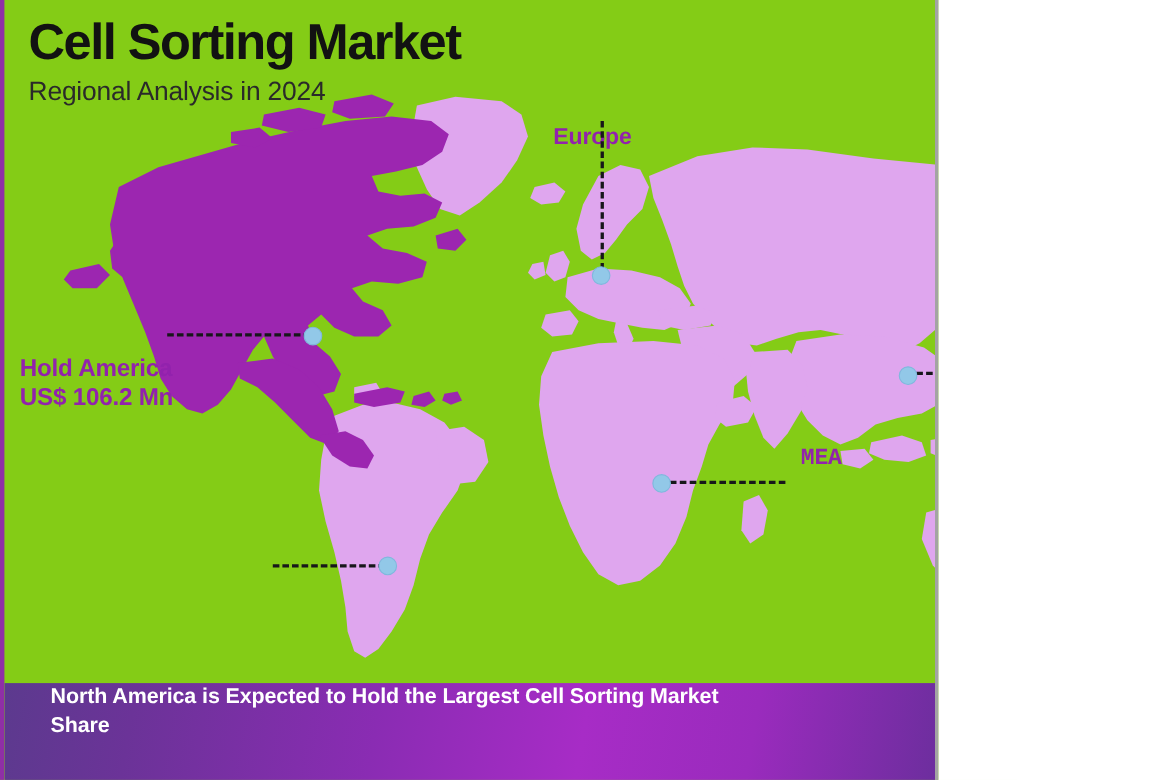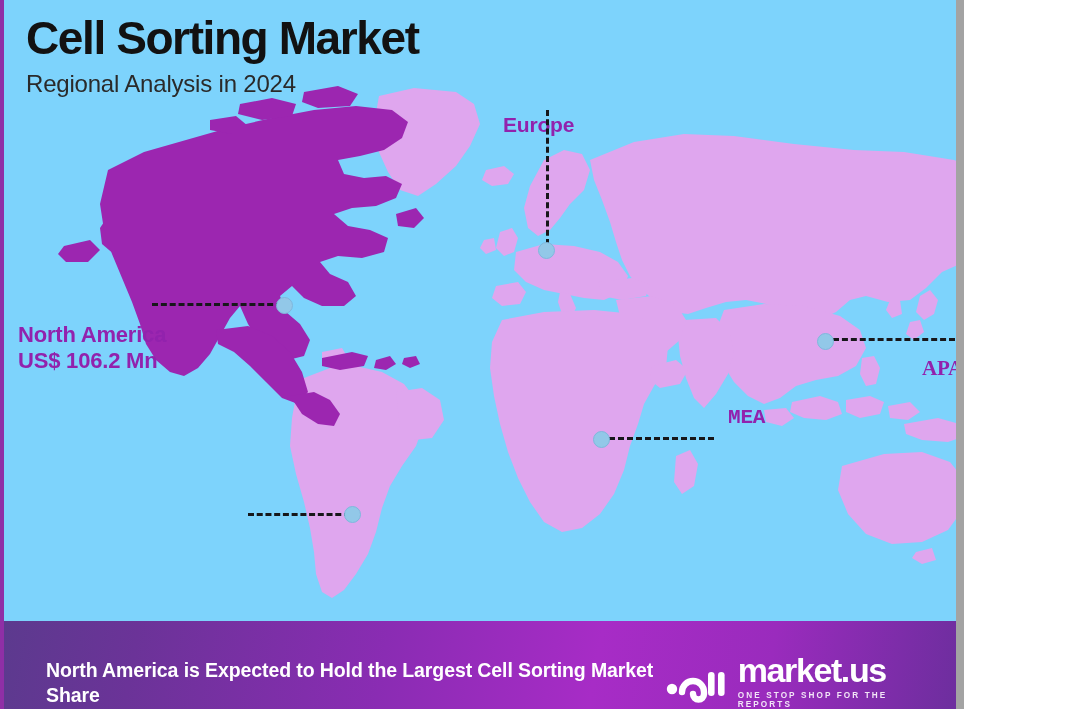--- a/index.html
+++ b/index.html
@@ -6,26 +6,26 @@
 
   html, body {
     width: 1067px;
     height: 709px;
     background: #ffffff;
     font-family: "Liberation Sans", sans-serif;
   }
 
   #infographic {
     position: relative;
-    width: 964px;
+    width: 853px;
     height: 709px;
-    background: #7dd3fc;
+    background: #84cc16;
     overflow: hidden;
     border-left: 4px solid #8f2fa6;
-    border-right: 8px solid #a3a3a3;
+    border-right: 3px solid #a3a3a3;
   }
 
   
   #header {
     position: absolute;
     top: 0; left: 0;
     width: 100%;
     padding: 14px 0 0 22px;
     z-index: 30;
   }
@@ -114,21 +114,21 @@
     width: 100%;
     height: 88px;
     background: linear-gradient(100deg,
                 #5c3a8e 0%,
                 #6b3398 14%,
                 #8a2cb3 40%,
                 #a72cc6 62%,
                 #9a2bbd 80%,
                 #6d2e9e 100%);
     display: flex;
-    align-items: flex-end;
+    align-items: flex-start;
     justify-content: space-between;
     padding: 0 22px 0 42px;
     z-index: 40;
     margin-top: 40px;
   }
   #banner-text {
     color: #ffffff;
     font-size: 19.5px;
     font-weight: 800;
     line-height: 1.32;
@@ -254,21 +254,21 @@
         <path d="M236 104 L268 98 L292 104 L288 116 L258 120 L234 114 Z"></path>
         <path d="M300 92 L334 86 L354 94 L346 106 L314 108 L298 102 Z"></path>
         <path d="M206 120 L232 116 L244 126 L228 134 L206 130 Z"></path>
       </g>
     </svg>
   </div>
 
   <div class="leader" id="na-leader"></div>
   <div class="dot" id="na-dot"></div>
   <div class="callout big" id="na-label">
-    <div>North America</div>
+    <div>Hold America</div>
     <div>US$ 106.2 Mn</div>
   </div>
 
   <div class="leader vert" id="eu-leader"></div>
   <div class="dot" id="eu-dot"></div>
   <div class="callout mid" id="eu-label">Europe</div>
 
   <div class="leader" id="apac-leader"></div>
   <div class="dot" id="apac-dot"></div>
   <div class="callout mid" id="apac-label">APAC</div>
@@ -276,27 +276,15 @@
   <div class="leader" id="mea-leader"></div>
   <div class="dot" id="mea-dot"></div>
   <div class="callout mid" id="mea-label">MEA</div>
 
   <div class="leader" id="lat-leader"></div>
   <div class="dot" id="lat-dot"></div>
 
   <div id="banner">
     <div id="banner-text">North America is Expected to Hold the Largest Cell Sorting Market Share</div>
 
-    <div id="logo">
-      <svg id="logo-mark" width="62" height="46" viewBox="0 0 62 46" aria-hidden="true">
-        <circle cx="7" cy="31" r="5.2" fill="#ffffff"></circle>
-        <path d="M17 34 a11 11 0 0 1 11 -11 a11 11 0 0 1 11 11 L39 36 a5.5 5.5 0 0 1 -11 0" fill="none" stroke="#ffffff" stroke-width="6.4" stroke-linecap="round"></path>
-        <rect x="43" y="14" width="6.6" height="24" rx="3.3" fill="#ffffff"></rect>
-        <rect x="53" y="14" width="6.6" height="24" rx="3.3" fill="#ffffff"></rect>
-      </svg>
-      <div id="logo-text-block">
-        <div id="logo-word">market.us</div>
-        <div id="logo-tagline">ONE STOP SHOP FOR THE REPORTS</div>
-      </div>
-    </div>
   </div>
 
 </div>
 
 </body></html>

